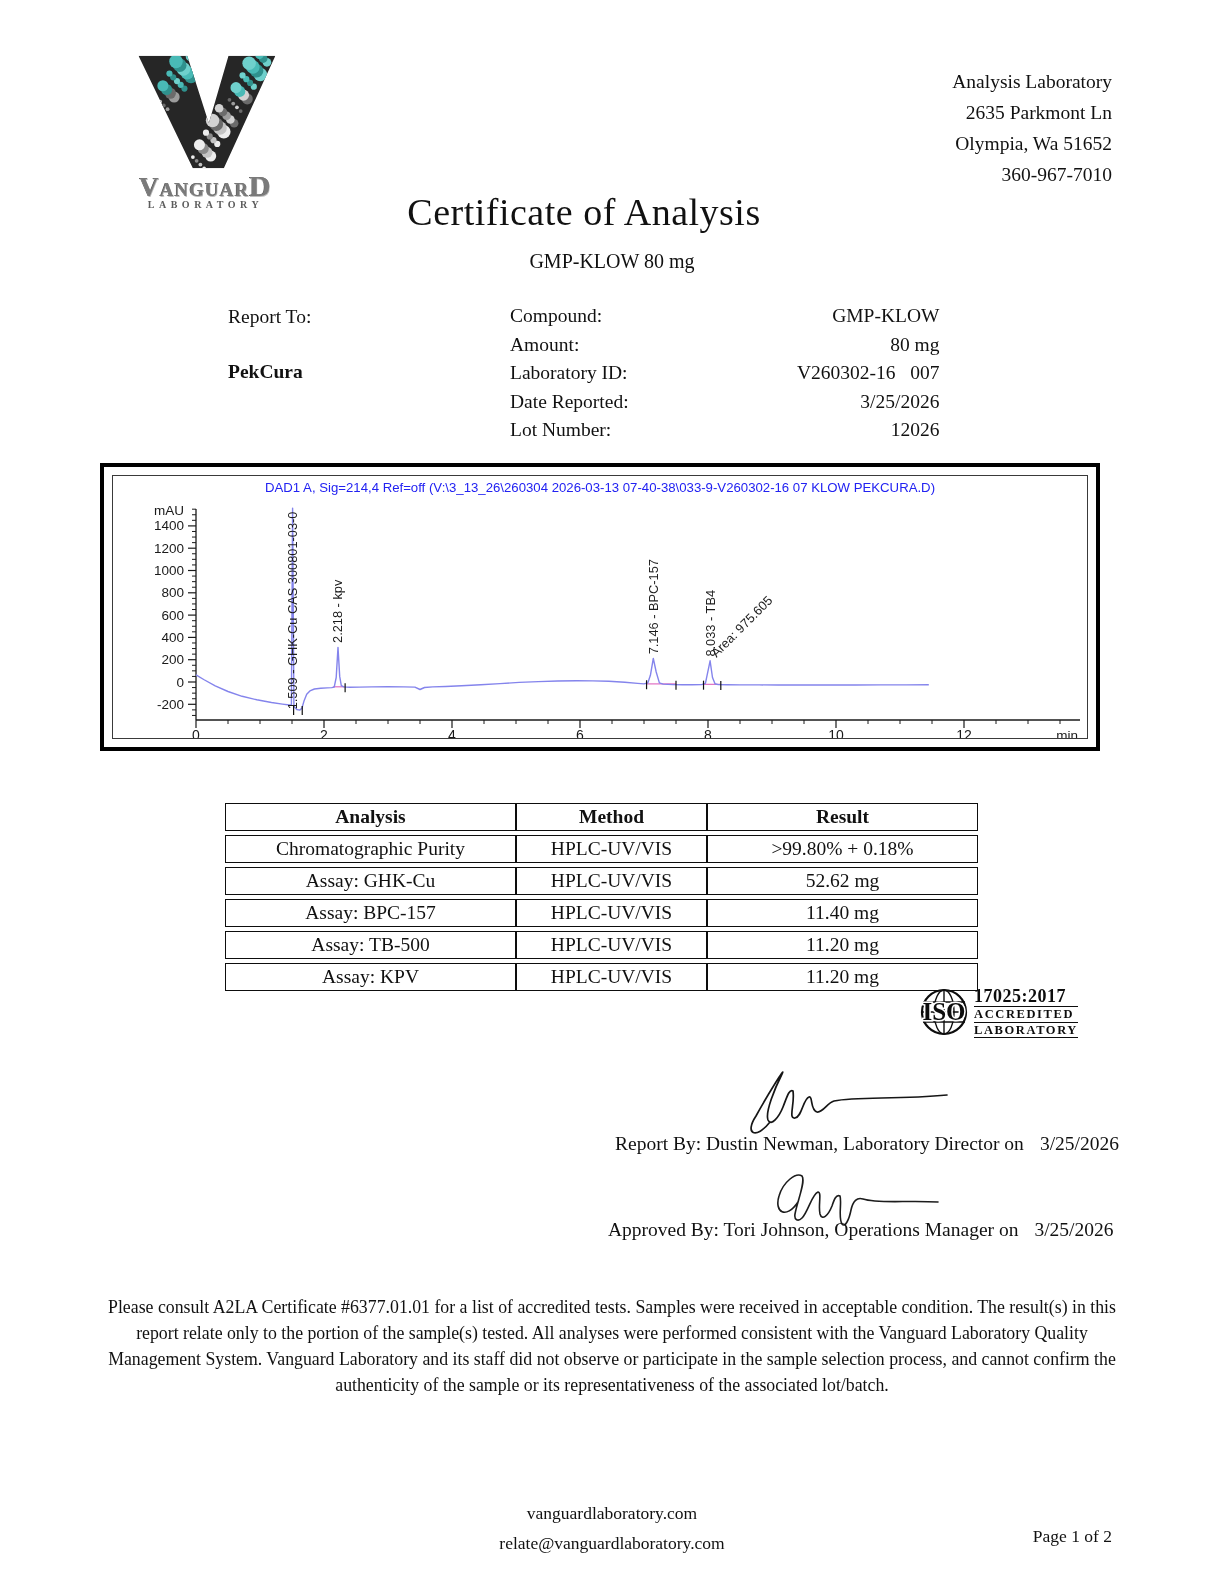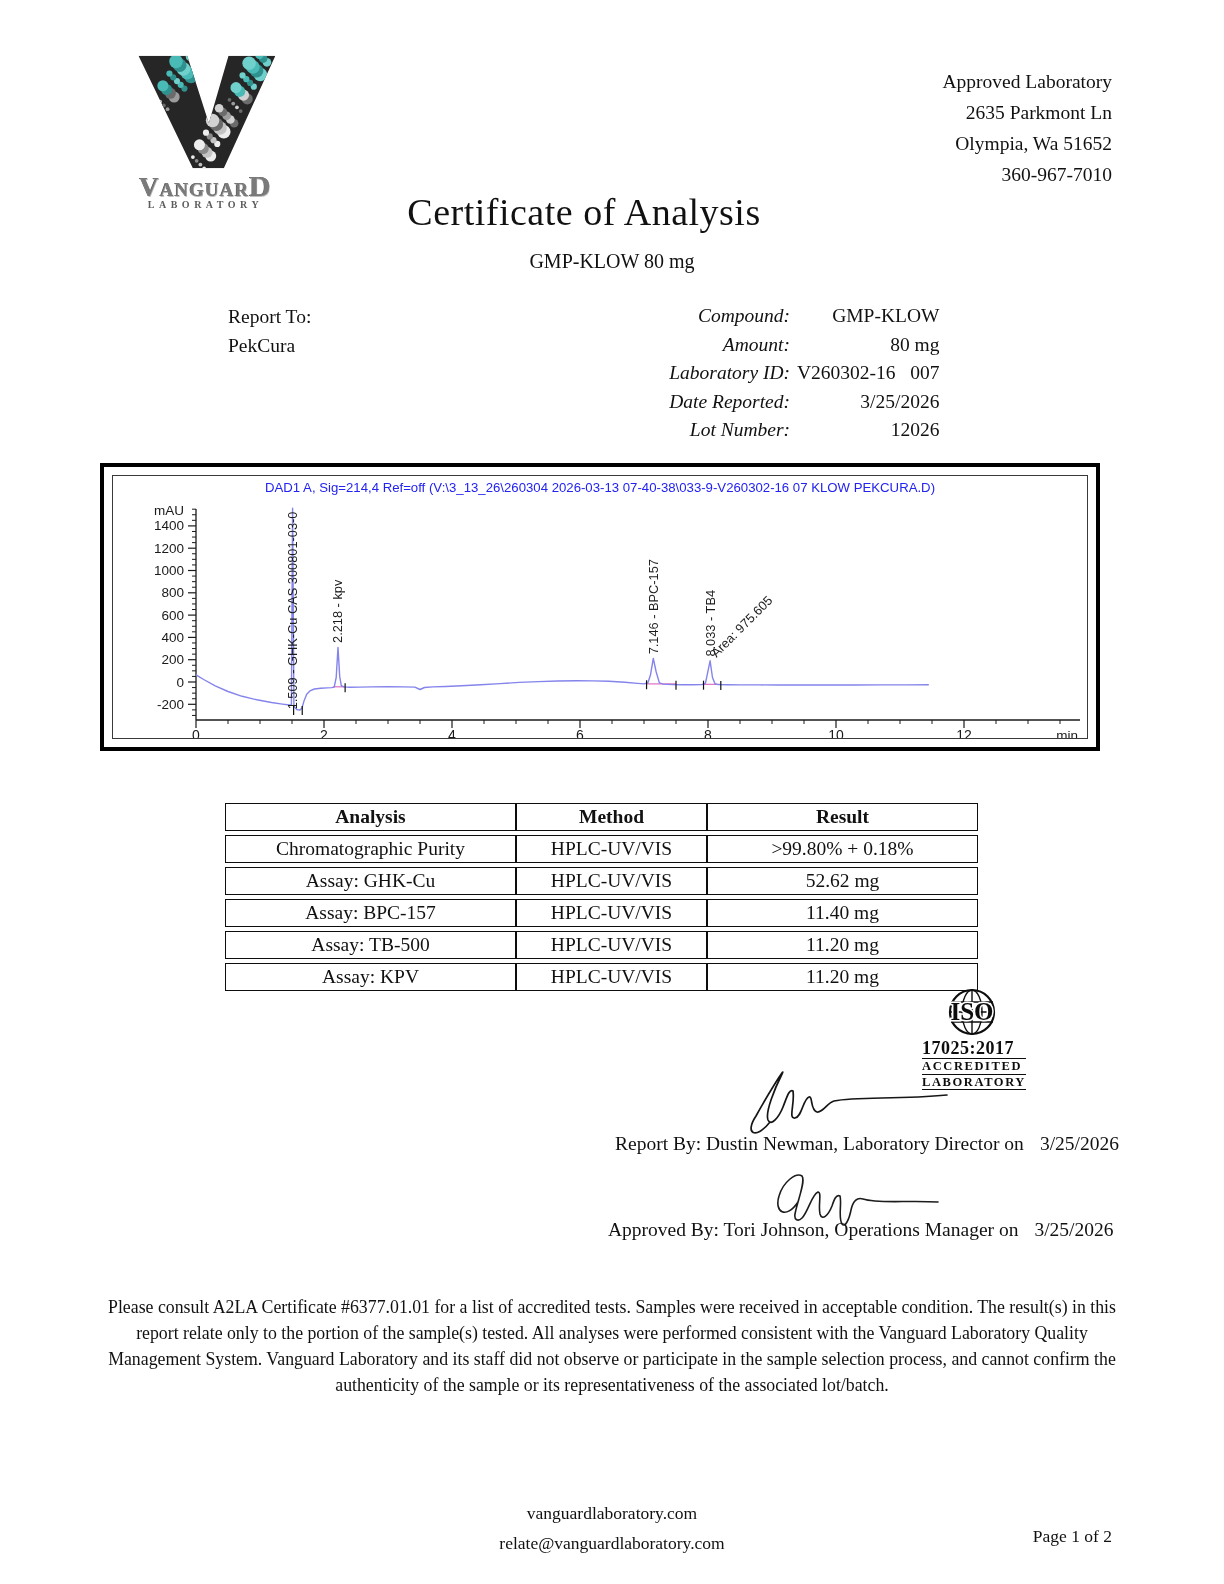--- a/index.html
+++ b/index.html
@@ -16,44 +16,44 @@
   .logo-sub{font-size:10px;letter-spacing:4.5px;color:#5c5c5c;font-weight:bold;margin-top:-2px;}
 
   
   .address{left:790px;top:66px;width:322px;text-align:right;font-size:19.5px;line-height:31px;}
 
   .doc-title{left:0;top:190px;width:1168px;text-align:center;font-size:38px;letter-spacing:0.5px;}
   .doc-subtitle{left:0;top:250px;width:1224px;text-align:center;font-size:20px;}
 
   
   .report-to{left:228px;top:302px;font-size:19.5px;line-height:29px;}
-  .report-to .bold{font-weight:normal;}
+  .report-to .bold{font-weight:bold;margin-top:26px;}
   .info-grid{left:510px;top:302px;display:grid;grid-template-columns:280px auto;column-gap:7px;
     font-size:19.5px;line-height:28.5px;}
-  .info-label{text-align:right;font-style:italic;}
+  .info-label{}
   .info-value{text-align:right;white-space:pre;}
 
   
   .chart-outer{left:100px;top:463px;width:1000px;height:288px;border:4px solid #000;box-sizing:border-box;background:#fff;}
   .chart-inner{margin:8px;border:1px solid #3a3a3a;height:264px;box-sizing:border-box;overflow:hidden;}
   .chart-title{height:21px;text-align:center;font-family:"Liberation Sans",sans-serif;font-size:13.2px;
     padding-top:4px;white-space:nowrap;}
   .chart-svg{display:block;}
 
   
   table.results{left:225px;top:799px;position:absolute;border-collapse:separate;border-spacing:0 4px;
     font-size:19.5px;}
   table.results td,table.results th{border:1.6px solid #0d0d0d;text-align:center;padding:1px 6px;height:24px;}
   table.results th{font-weight:bold;}
   .col-analysis{width:277px;}
   .col-method{width:177px;}
   .col-result{width:257px;}
 
   
-  .iso{left:918px;top:986px;display:flex;align-items:center;flex-direction:column;}
+  .iso{left:918px;top:986px;display:flex;align-items:center;}
   .iso-text{margin-left:4px;font-family:"Liberation Serif",serif;color:#0d0d0d;}
   .iso-cert{font-size:18px;font-weight:bold;border-bottom:1.6px solid #0d0d0d;letter-spacing:0.5px;line-height:20px;}
   .iso-line{font-size:12.5px;font-weight:bold;letter-spacing:1.6px;border-bottom:1.6px solid #0d0d0d;line-height:14.5px;}
 
   
   .sig-line{font-size:19.5px;white-space:nowrap;}
   .sig-date{margin-left:16px;}
 
   
   .disclaimer{left:97px;top:1294px;width:1030px;text-align:center;font-size:17.8px;line-height:26px;}
@@ -161,21 +161,21 @@
           <circle cx="147" cy="97" r="5.9" fill="#8a8a8a"></circle>
           <circle cx="48" cy="10" r="7.2" fill="#49bab6"></circle>
         </g>
     </g>
   </svg>
   <div class="logo-word"><span class="big">V</span><span class="mid">ANGUAR</span><span class="bigger">D</span></div>
   <div class="logo-sub">LABORATORY</div>
 </div>
 
 <div class="abs address">
-    <div>Approved Laboratory</div>
+    <div>Analysis Laboratory</div>
     <div>2635 Parkmont Ln</div>
     <div>Olympia, Wa 51652</div>
     <div>360-967-7010</div>
   </div>
 
 <div class="abs doc-title">Certificate of Analysis</div>
 <div class="abs doc-subtitle">GMP-KLOW 80 mg</div>
 
 <div class="abs report-to">
   <div>Report To:</div>

